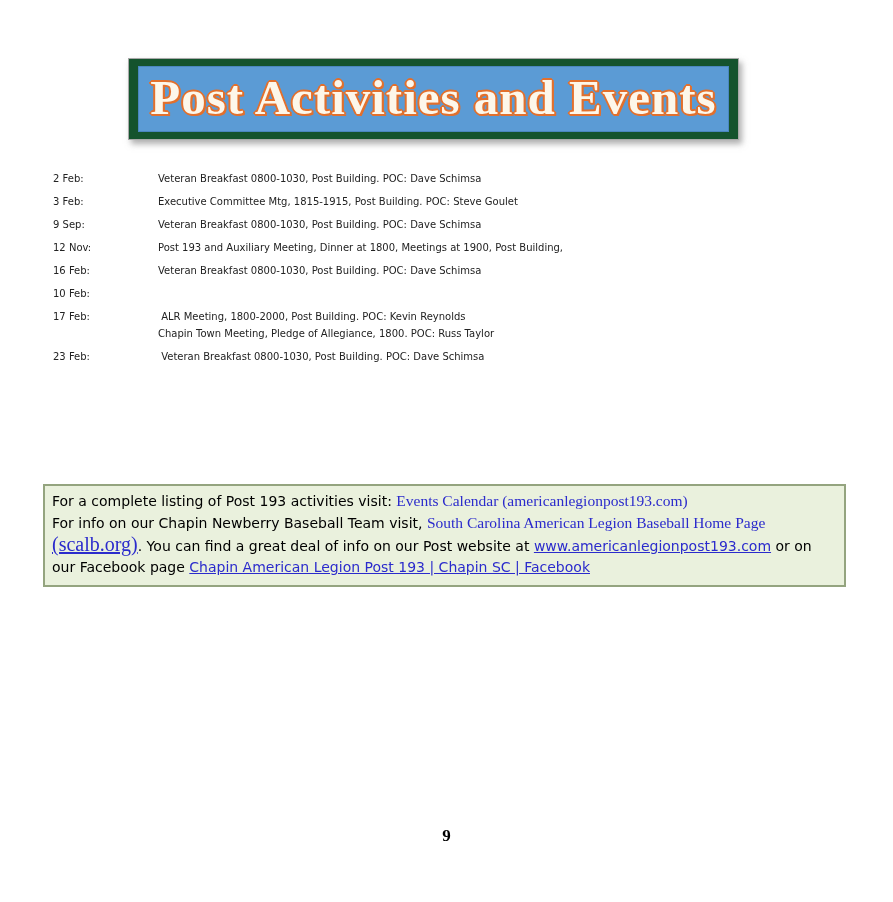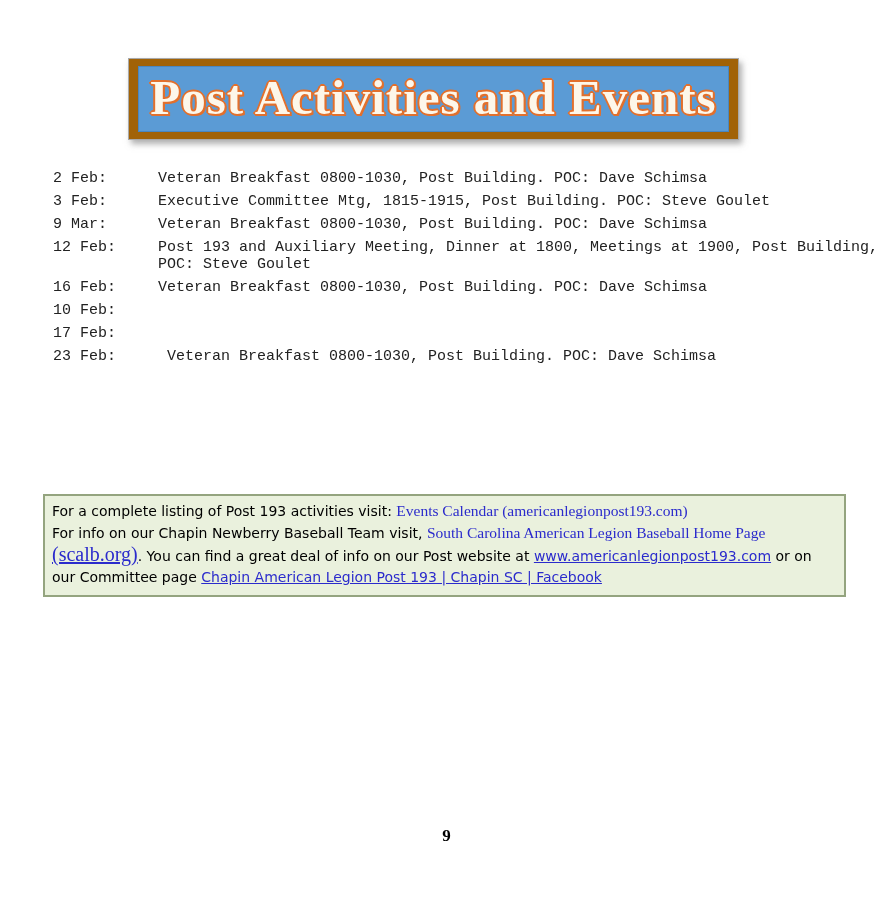--- a/index.html
+++ b/index.html
@@ -8,21 +8,21 @@
     width:893px; height:902px;
     position:relative; overflow:hidden;
     font-family:"DejaVu Sans", sans-serif;
     color:var(--text, #222);
   }
 
   
   .banner-frame {
     position:absolute; left:128px; top:58px;
     width:611px; height:82px;
-    background:#a16207;
+    background:#14532d;
     border:1px solid #a9a9a9;
     padding:7px 9px;
     box-shadow:3px 4px 6px rgba(110,110,110,.55);
   }
   .banner-inner {
     width:100%; height:100%;
     background:var(--banner_bg, #5b9bd5);
     border:1px solid var(--banner_border, #4a86bf);
     display:flex; align-items:center; justify-content:center;
   }
@@ -41,30 +41,30 @@
       -1px -1px 0 var(--banner_outline, #e2702d),
        1px -1px 0 var(--banner_outline, #e2702d),
       -1px 1px 0 var(--banner_outline, #e2702d),
        2px 2px 0 var(--banner_outline, #e2702d);
     transform:translateY(-2px);
   }
 
   
   .events {
     position:absolute; left:53px; top:170px; width:800px;
-    font-size:15px; line-height:17px;font-family:Liberation Mono, monospace;
+    font-size:10px; line-height:17px;
   }
   .event-row { display:flex; margin-bottom:6px; }
   .event-row.gap-before { margin-top:0; }
   .event-date { width:105px; flex:none; white-space:pre; }
   .event-lines { white-space:pre; }
 
   
   .info-box {
-    position:absolute; left:43px; top:494px;
+    position:absolute; left:43px; top:484px;
     width:803px;
     background:var(--box_bg, #eaf1dd);
     border:2px solid var(--box_border, #94a47f);
     padding:4px 15px 7px 7px;
     font-size:14px; line-height:21px;
     color:#000;
   }
   .info-line { white-space:pre; }
   .seg-plain { color:#000; }
   .seg-serif {
@@ -107,43 +107,44 @@
 <div class="events" id="events-list">
     <div class="event-row">
       <div class="event-date">2 Feb:</div>
       <div class="event-lines"><div>Veteran Breakfast 0800-1030, Post Building. POC: Dave Schimsa</div></div>
     </div>
     <div class="event-row">
       <div class="event-date">3 Feb:</div>
       <div class="event-lines"><div>Executive Committee Mtg, 1815-1915, Post Building. POC: Steve Goulet</div></div>
     </div>
     <div class="event-row">
-      <div class="event-date">9 Mar:</div>
+      <div class="event-date">9 Sep:</div>
       <div class="event-lines"><div>Veteran Breakfast 0800-1030, Post Building. POC: Dave Schimsa</div></div>
     </div>
     <div class="event-row">
-      <div class="event-date">12 Feb:</div>
-      <div class="event-lines"><div>Post 193 and Auxiliary Meeting, Dinner at 1800, Meetings at 1900, Post Building,</div><div>POC: Steve Goulet</div></div>
+      <div class="event-date">12 Nov:</div>
+      <div class="event-lines"><div>Post 193 and Auxiliary Meeting, Dinner at 1800, Meetings at 1900, Post Building,</div></div>
     </div>
     <div class="event-row">
       <div class="event-date">16 Feb:</div>
       <div class="event-lines"><div>Veteran Breakfast 0800-1030, Post Building. POC: Dave Schimsa</div></div>
     </div>
     <div class="event-row gap-before">
       <div class="event-date">10 Feb:</div>
     </div>
     <div class="event-row gap-before">
       <div class="event-date">17 Feb:</div>
+      <div class="event-lines"><div> ALR Meeting, 1800-2000, Post Building. POC: Kevin Reynolds</div><div>Chapin Town Meeting, Pledge of Allegiance, 1800. POC: Russ Taylor</div></div>
     </div>
     <div class="event-row">
       <div class="event-date">23 Feb:</div>
       <div class="event-lines"><div> Veteran Breakfast 0800-1030, Post Building. POC: Dave Schimsa</div></div>
     </div>
   </div>
 
 <div class="info-box" id="info-box">
     <div class="info-line"><span class="seg-plain">For a complete listing of Post 193 activities visit: </span><a class="seg-serif">Events Calendar (americanlegionpost193.com)</a></div>
     <div class="info-line"><span class="seg-plain">For info on our Chapin Newberry Baseball Team visit, </span><a class="seg-serif">South Carolina American Legion Baseball Home Page</a></div>
     <div class="info-line"><a class="seg-serif-u">(scalb.org)</a><span class="seg-plain">. You can find a great deal of info on our Post website at </span><a class="seg-sans-u">www.americanlegionpost193.com</a><span class="seg-plain"> or on</span></div>
-    <div class="info-line"><span class="seg-plain">our Committee page </span><a class="seg-sans-u">Chapin American Legion Post 193 | Chapin SC | Facebook</a></div>
+    <div class="info-line"><span class="seg-plain">our Facebook page </span><a class="seg-sans-u">Chapin American Legion Post 193 | Chapin SC | Facebook</a></div>
   </div>
 
 <div class="page-number">9</div>
 
 </body></html>

